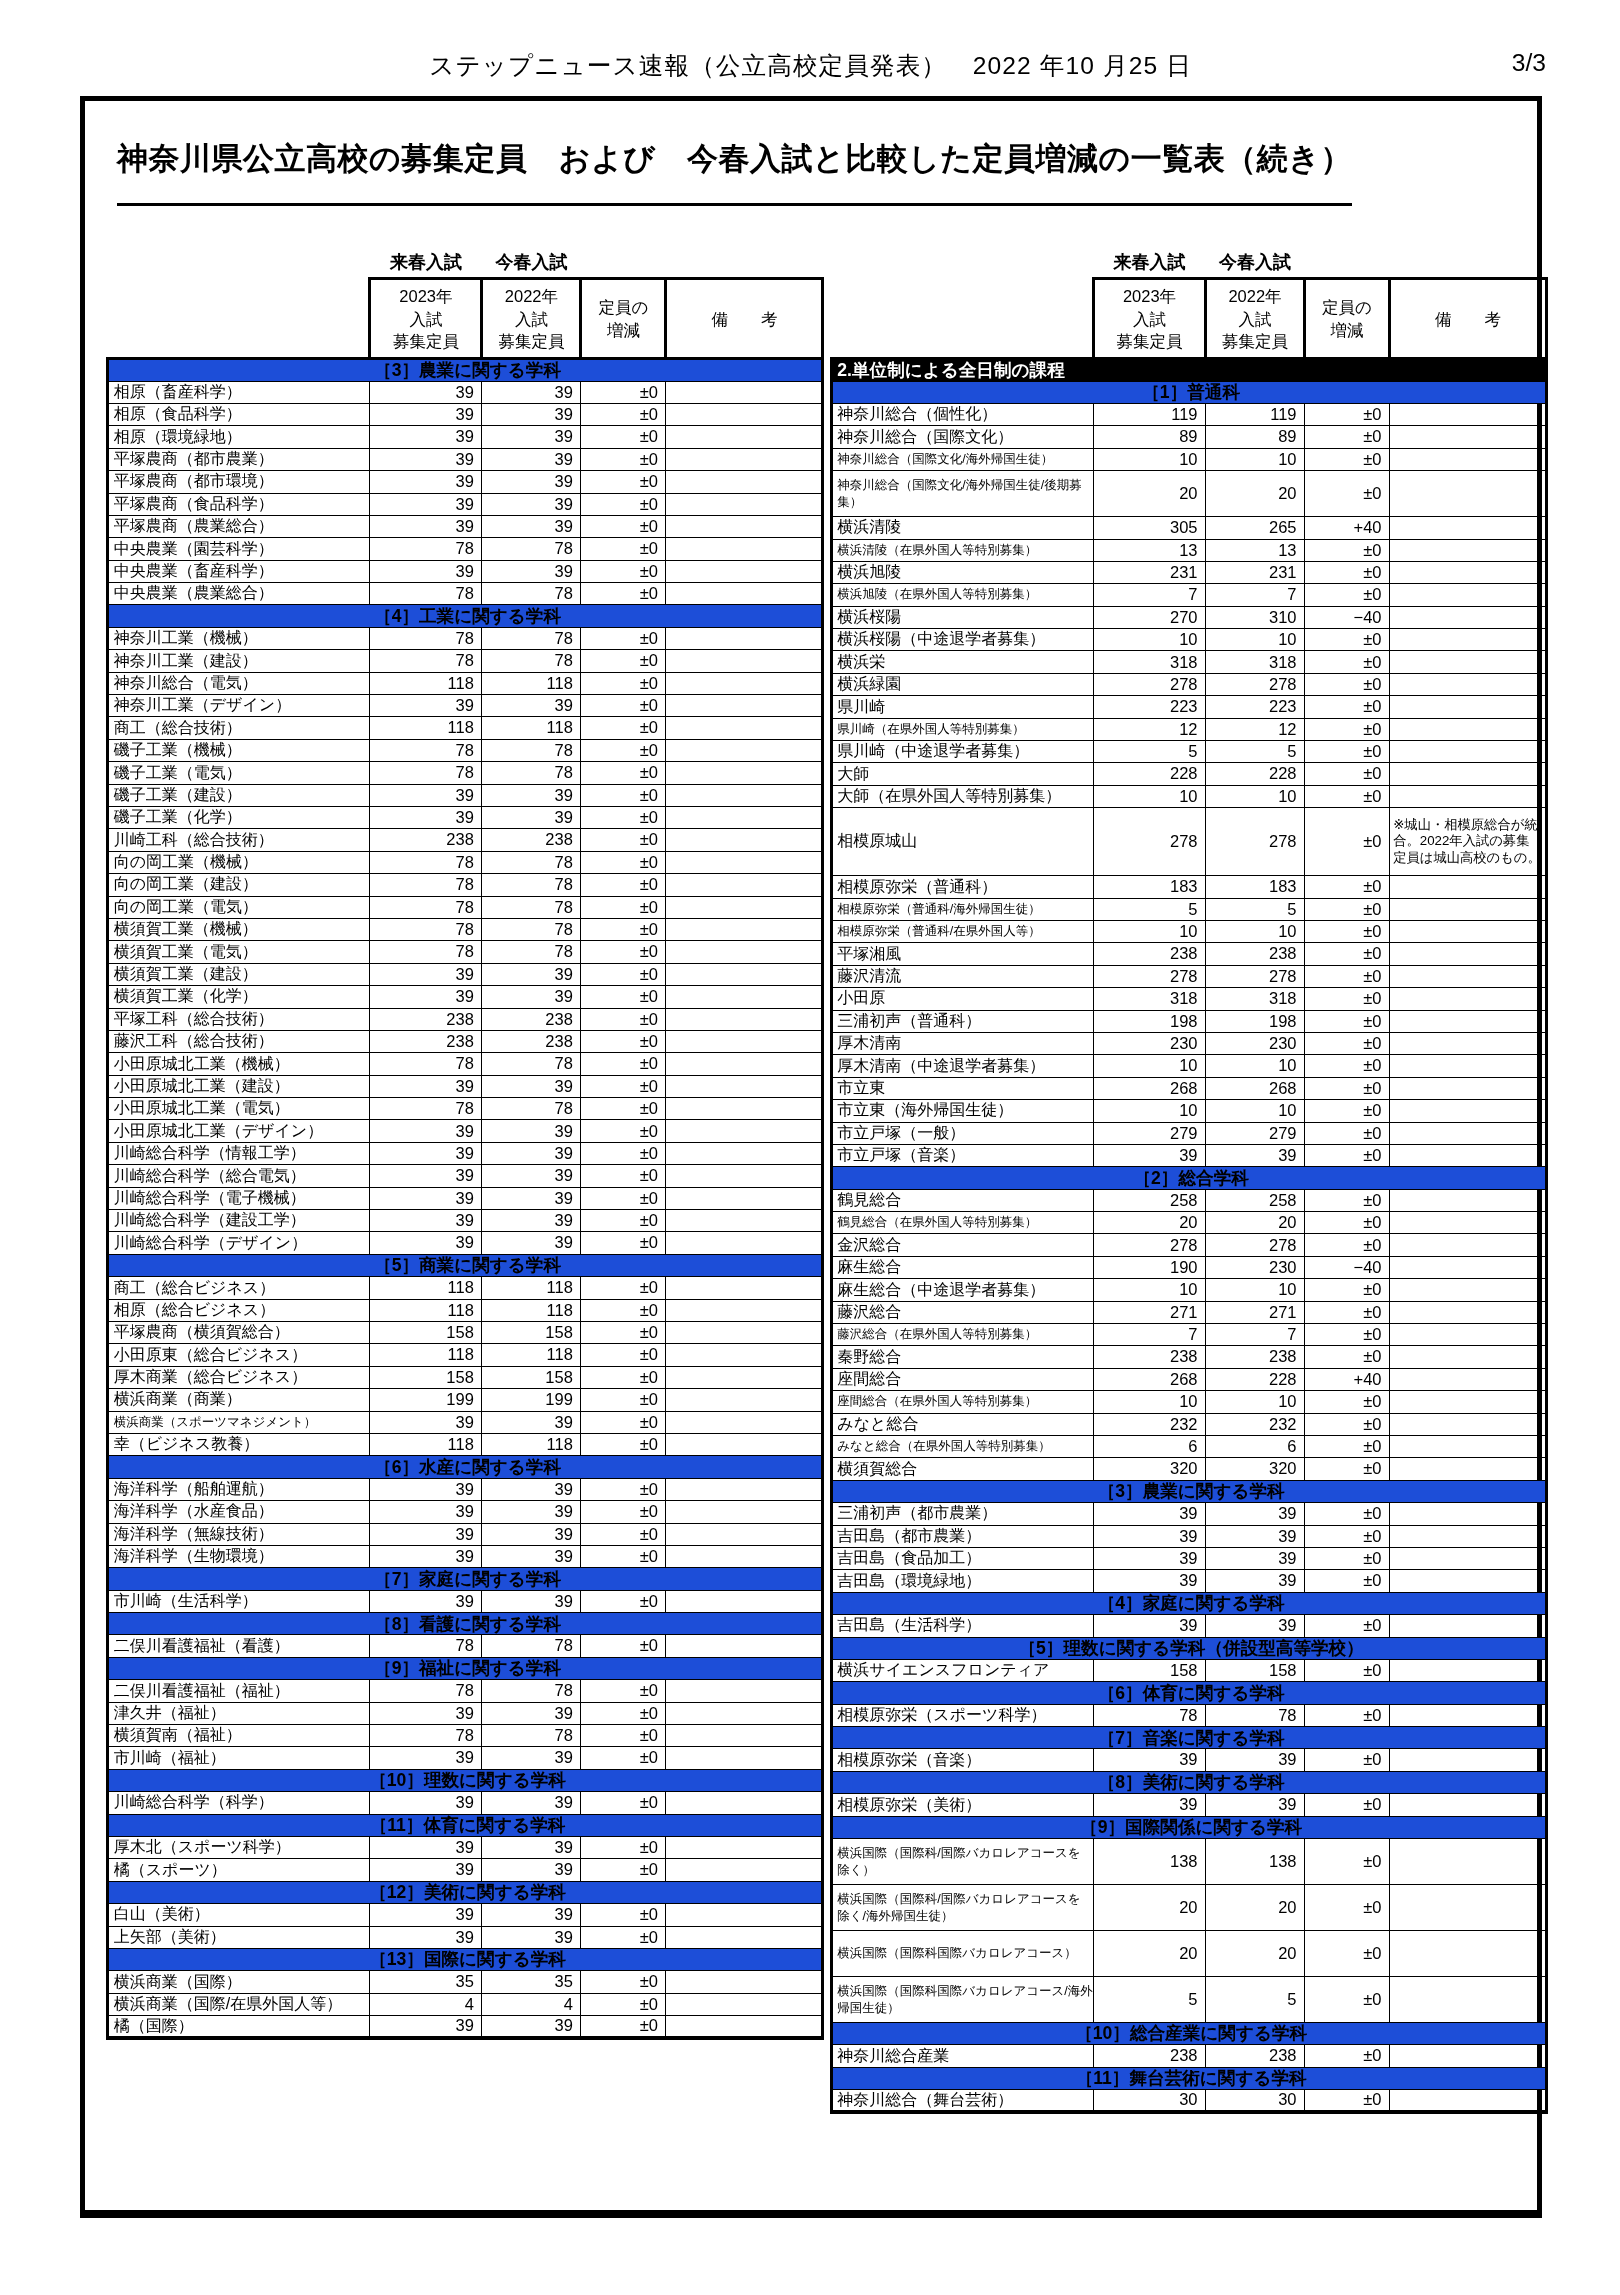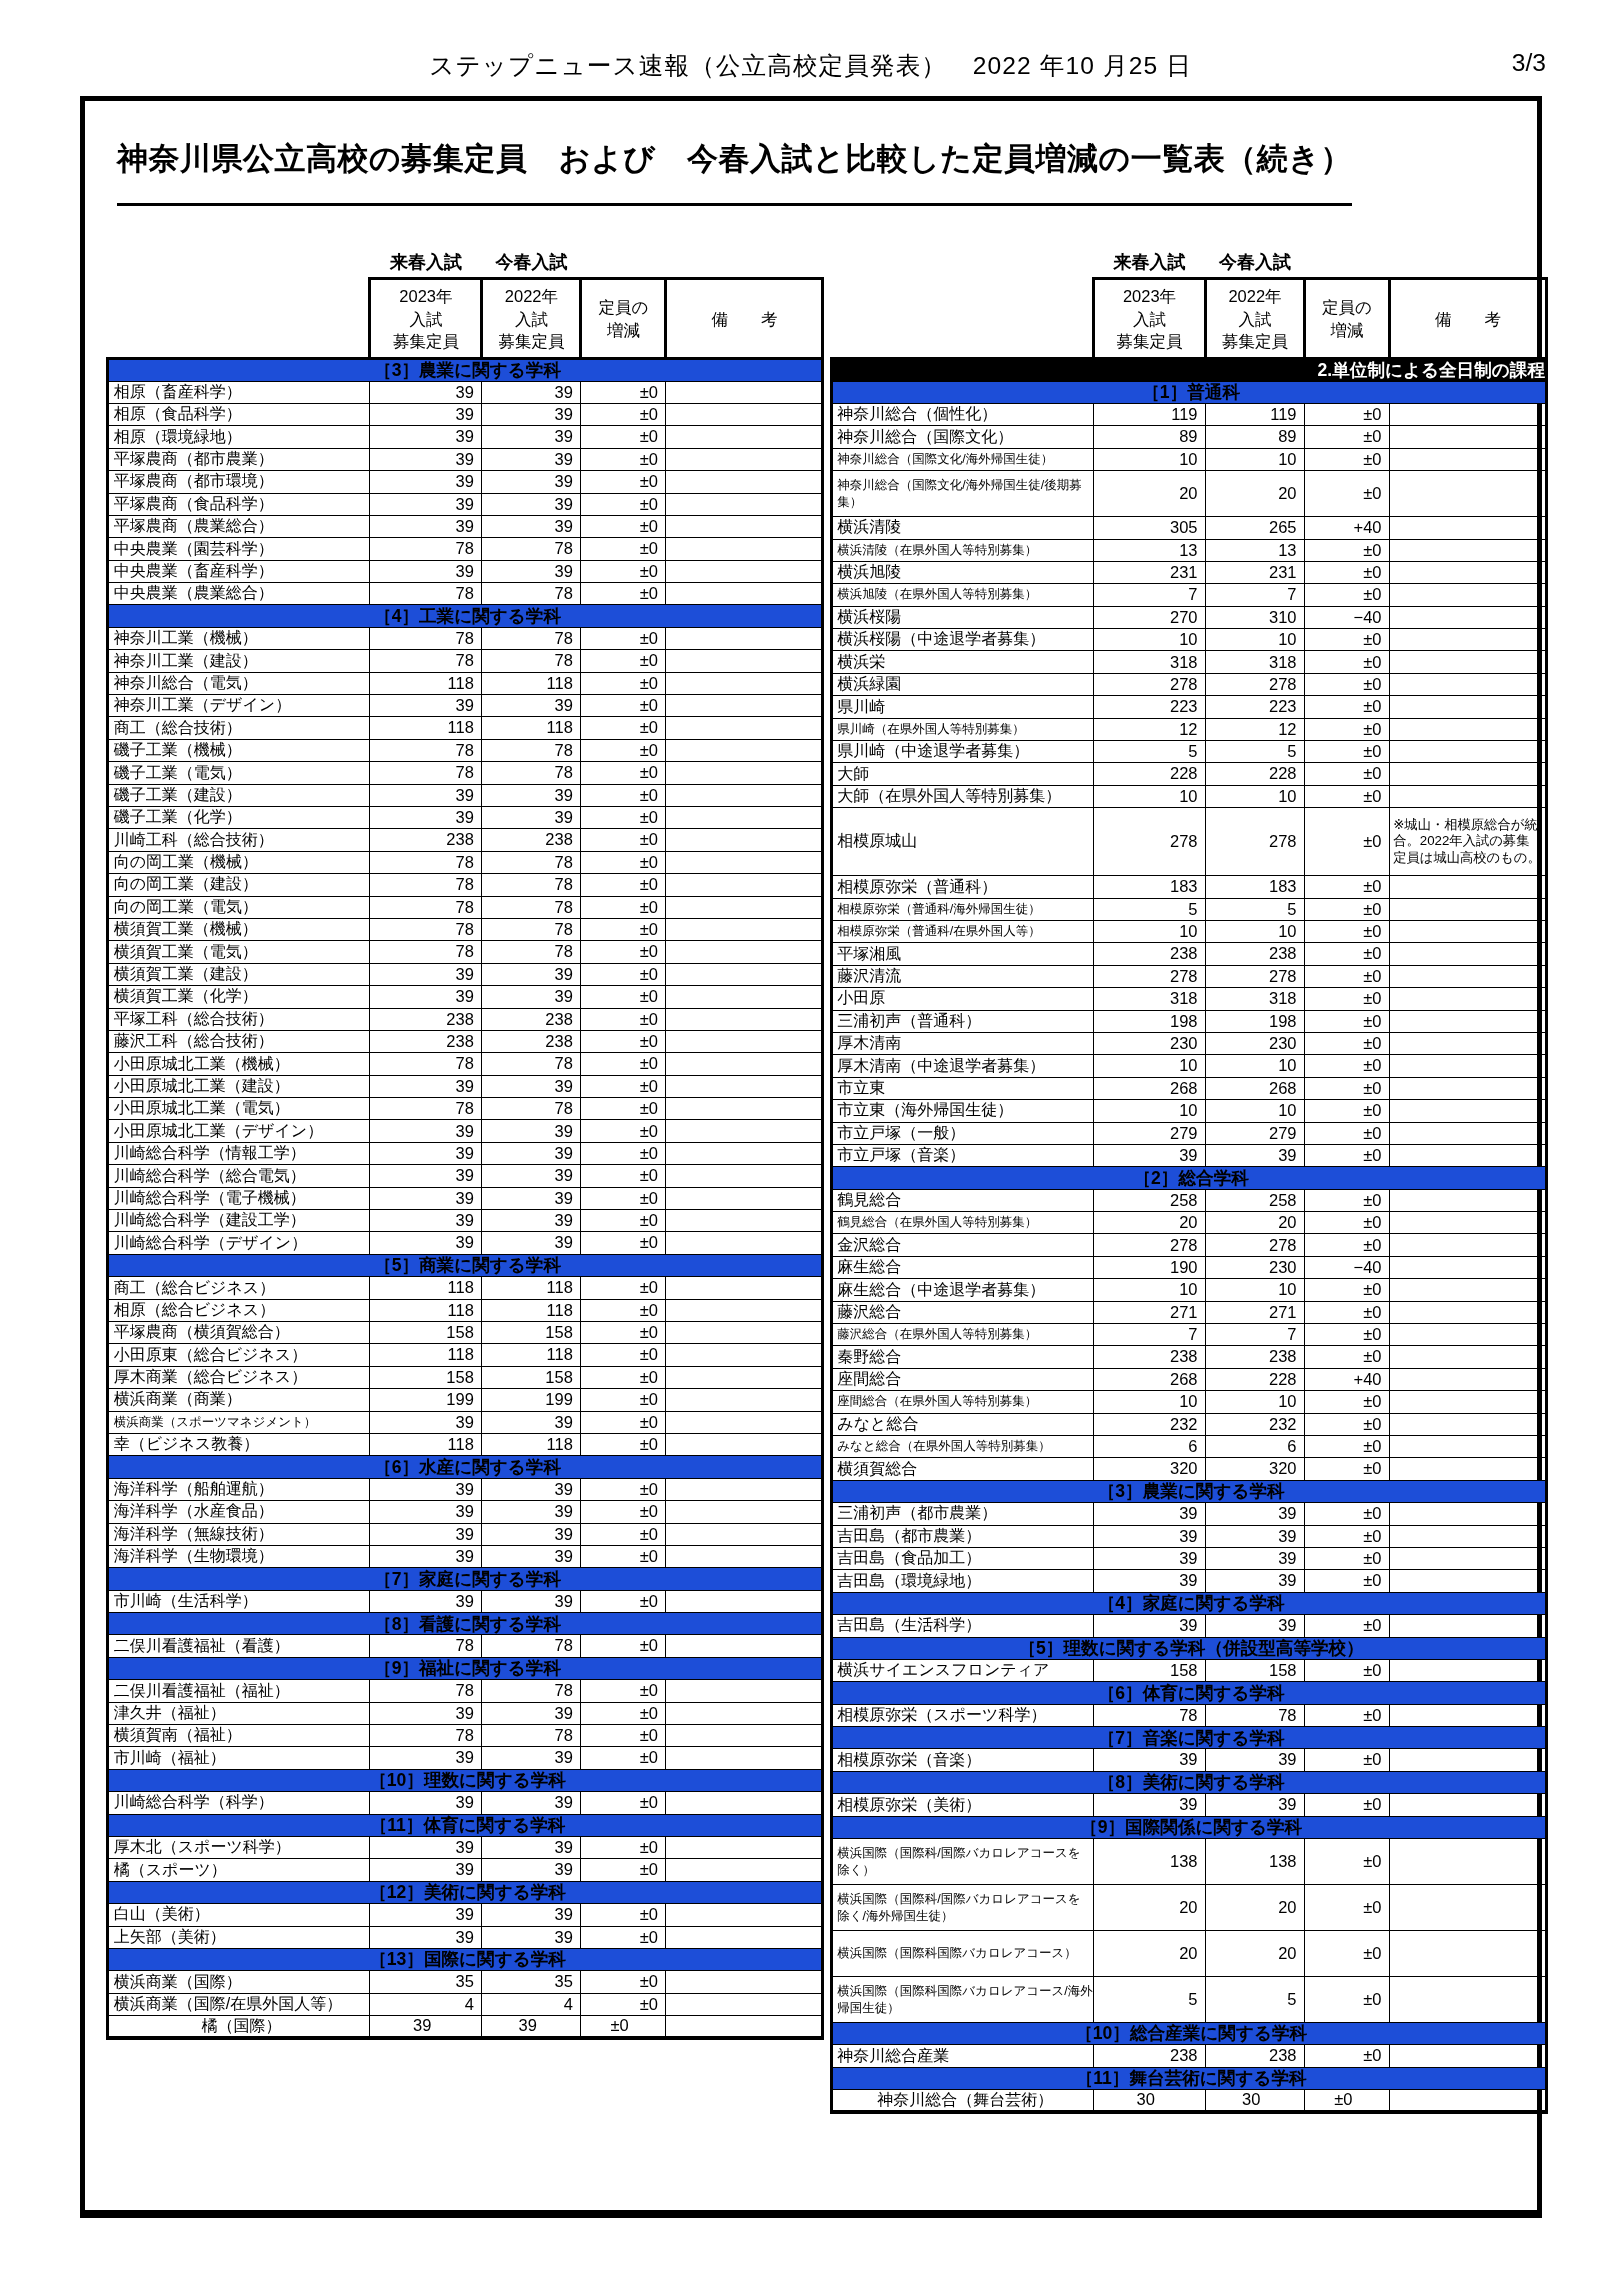--- a/index.html
+++ b/index.html
@@ -47,28 +47,28 @@
   tbody td.note{font-size:13.3px;line-height:1.25;padding:1.1px 3.2px;text-align:left;}
   tbody tr.sm td.name{font-size:12.5px;}
   tbody tr.h2 td{height:46px;}
   tbody tr.h2 td.name{white-space:normal;line-height:1.3;}
   tbody tr.h3 td{height:68px;}
   tbody tr.section td{
     background:#1d4ed8;font-weight:bold;font-size:17.6px;text-align:center;
     padding-left:4.3px;white-space:nowrap;margin-top:44px;
   }
   tbody tr.black td{
-    background:#000;color:#fff;font-weight:bold;font-size:17.6px;text-align:right;
+    background:#000;color:#fff;font-weight:bold;font-size:17.6px;text-align:left;
     padding-left:4.3px;white-space:nowrap;margin-top:17px;
   }
   
   tbody td:first-child{border-left:3.2px solid #000;}
   tbody td:last-child{border-right:3.2px solid #000;}
   tbody tr:first-child td{border-top:3.2px solid #000;}
-  tbody tr:last-child td{border-bottom:4.3px solid #000;text-align:center;}
+  tbody tr:last-child td{border-bottom:4.3px solid #000;}
 </style>
 </head>
 <body>
 
 <div class="page-header">ステップニュース速報（公立高校定員発表）　2022 年10 月25 日</div>
 <div class="page-number">3/3</div>
 
 <div class="page-box">
   <div class="doc-title">神奈川県公立高校の募集定員　および　今春入試と比較した定員増減の一覧表（続き）</div>
 

